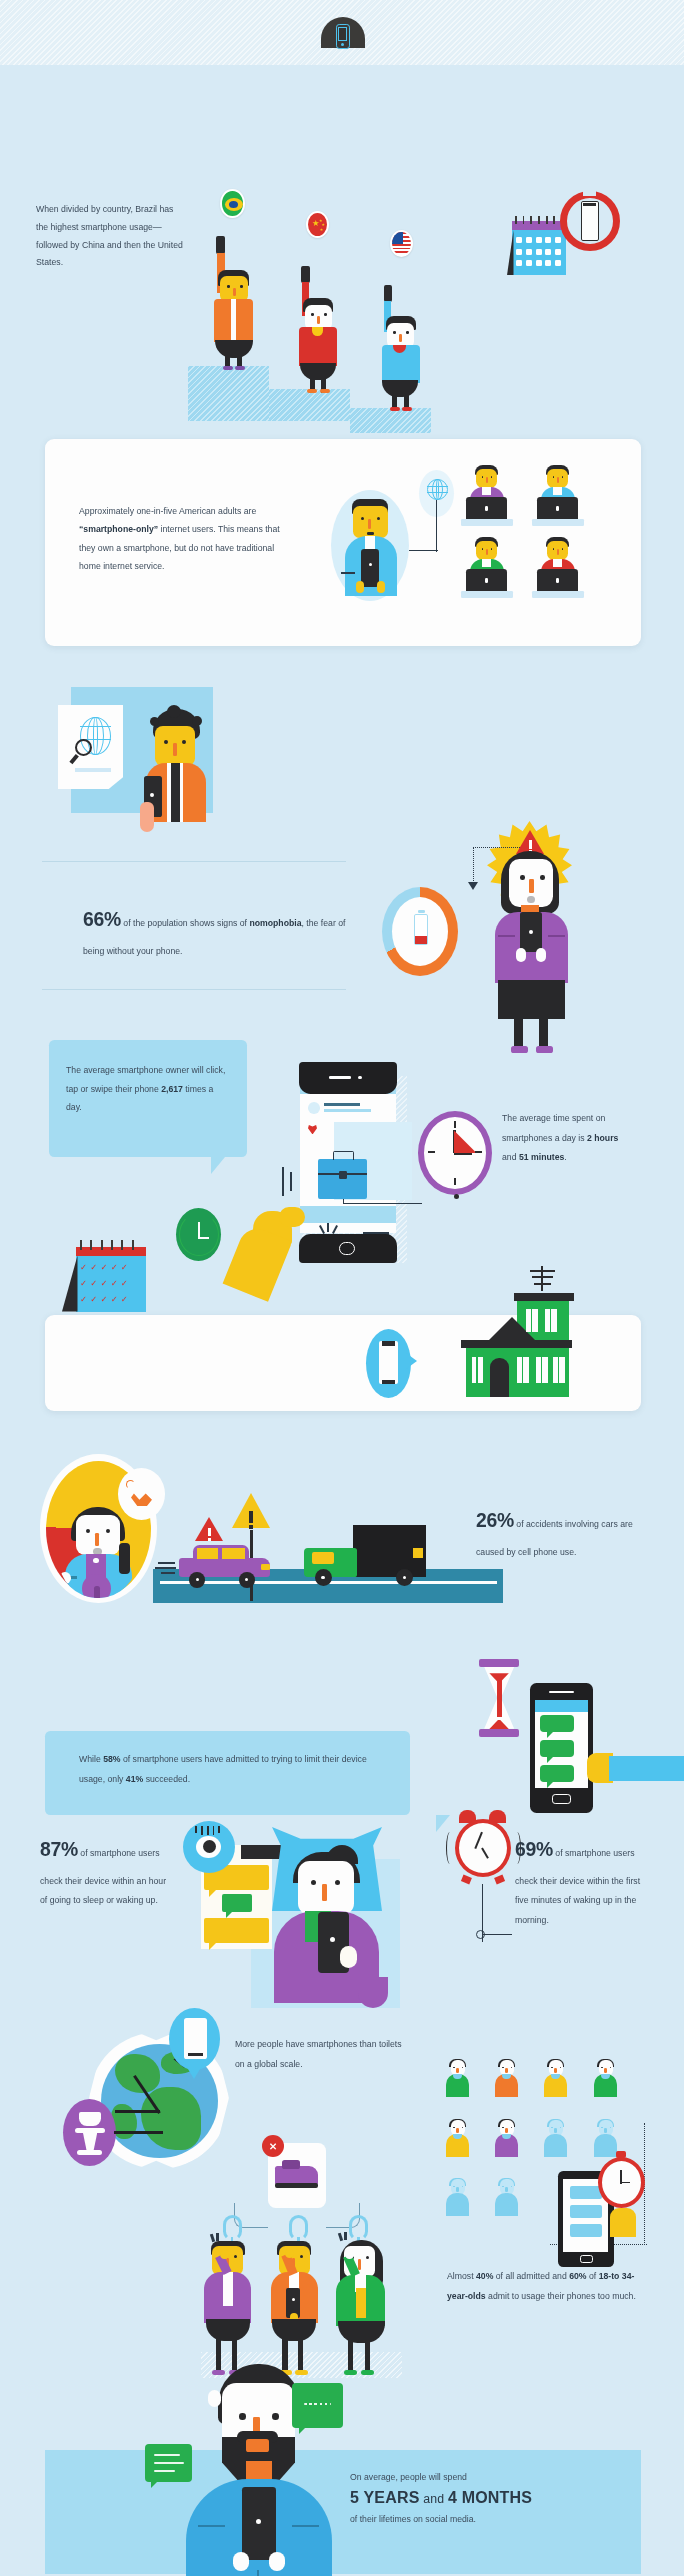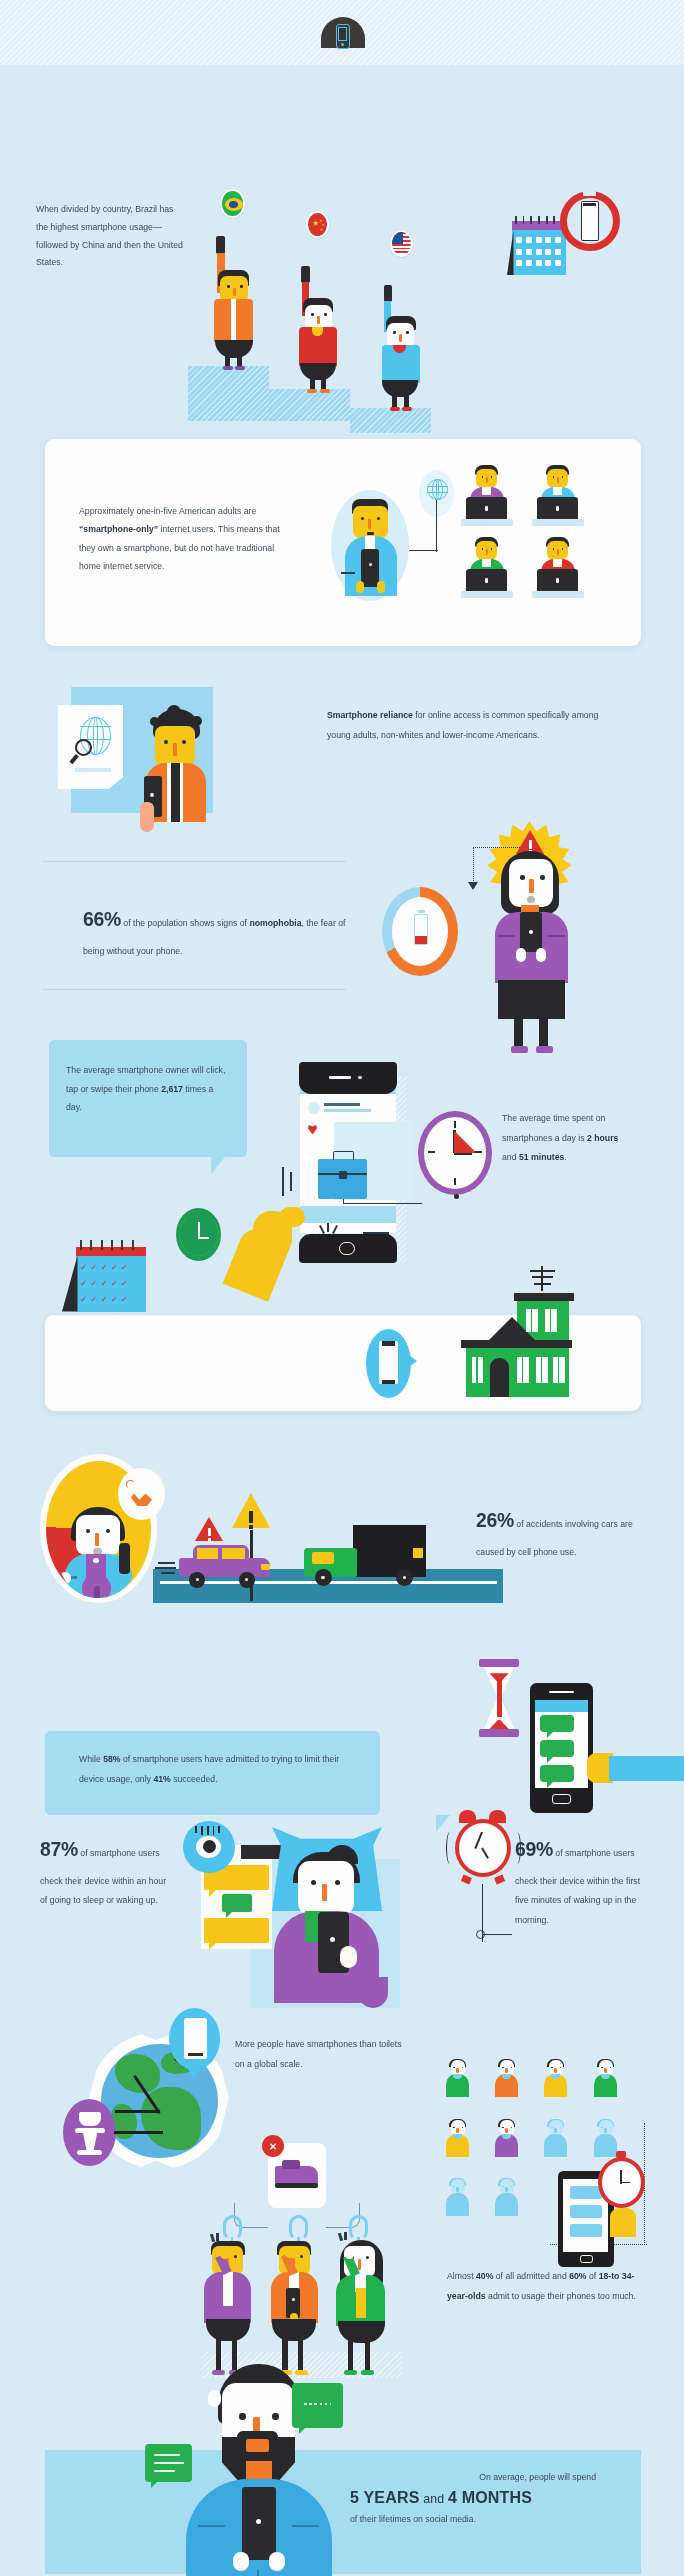--- a/index.html
+++ b/index.html
@@ -375,23 +375,20 @@
       <div class="p-eye" style="left:23px; top:31px; width:3.9px; height:3.9px;"></div>
       <div class="p-eye" style="left:41px; top:31px; width:3.9px; height:3.9px;"></div>
       <div class="p-nose" style="left:32px; top:34px; width:3.9px; height:13px;"></div>
       <div style="position:absolute; left:5.2px; top:54px; width:60px; height:59px; background:#f0792c; border-radius:19.4px 19.4px 0 0;"></div>
       <div style="position:absolute; left:26px; top:54px; width:15.5px; height:59px; background:#fdfdfd;"></div>
       <div style="position:absolute; left:30px; top:54px; width:9px; height:59px; background:#2b2b2d;"></div>
       <div class="p-phone" style="left:2.6px; top:67px; width:18px; height:41px; border-radius:2.6px;"></div>
       <div style="position:absolute; left:9px; top:84px; width:3.9px; height:3.9px; background:#fdfdfd; border-radius:50%;"></div>
       <div style="position:absolute; left:-1.3px; top:93px; width:14.2px; height:30px; background:#f7a98a; border-radius:6.5px 6.5px 7.8px 7.8px;"></div>
     </div>
-  </div>
-  <div class="tx" style="position:absolute; left:327px; top:706px; width:285px; line-height:2.25;">
-    <b>Smartphone reliance</b><span> for online access is common specifically among young adults, non-whites and lower-income Americans.</span>
   </div>
 
   <div class="hr" style="left:42px; top:861px; width:304px;"></div>
   <div class="hr" style="left:42px; top:989px; width:304px;"></div>
 
   <div style="position:absolute; left:83px; top:898px; width:272px;">
     <div class="tx" style="line-height:2.25;">
       <span class="big">66</span><span class="big pc">%</span><span> of the population shows signs of </span><b>nomophobia</b><span>, the fear of being without your phone.</span>
     </div>
   </div>
@@ -631,21 +628,21 @@
         </div>
       <div class="wheel" style="left:97px; top:44px; width:17px;height:17px;">
           <i></i>
         </div>
     </div>
   </div>
   <div class="tx" style="position:absolute; left:476px; top:1499px; width:162px; line-height:2.25;">
     <span class="big">26</span><span class="big pc">%</span><span> of accidents involving cars are caused by cell phone use.</span>
   </div>
 
-  <div class="blue-bubble" style="left:45px; top:1731px; width:335px; height:84px;">
+  <div class="blue-bubble" style="left:45px; top:1731px; width:365px; height:84px;">
     <div style="position:absolute; left:391px; top:84px; width:0;height:0;
       border-left:14.2px solid #a5dcf2; border-bottom:17px solid transparent;"></div>
     <div class="tx" style="padding:18px 34px; line-height:2.3;">
       <span>While </span><b>58%</b><span> of smartphone users have admitted to trying to limit their device usage, only </span><b>41%</b><span> succeeded.</span>
     </div>
   </div>
 
   <div class="fig" style="left:479px; top:1659px; width:40px; height:78px;">
     <div style="position:absolute; left:0; top:0; width:40px; height:7.8px; background:#9b59b6; border-radius:1.9px;"></div>
     <div style="position:absolute; left:0; bottom:0; width:40px; height:7.8px; background:#9b59b6; border-radius:1.9px;"></div>
@@ -996,21 +993,21 @@
       <i class="line" style="left:9px; top:26px; width:21px;"></i>
     </div>
 
     <div class="chat" style="left:137px; top:19.4px; width:51px; height:45px;">
       <span class="t"></span>
       <i class="line" style="left:11.7px; top:19.4px; width:27px; height:2.6px; background:#eaf7ee;
         background-image:repeating-linear-gradient(90deg,#eaf7ee 0 2.6px, #27ae4e 2.6px 5.2px);"></i>
     </div>
   </div>
   <div style="position:absolute; left:350px; top:2468px; width:246px;">
-    <div class="tx" style="line-height:2.2;text-align:right;">On average, people will spend</div>
+    <div class="tx" style="line-height:2.2;">On average, people will spend</div>
     <div style="font-size:16px; font-weight:bold; color:#2b3a48; letter-spacing:0.2px; margin:1.9px 0 3.2px;">
       <span>5 YEARS</span><span style="font-size:12.3px; font-weight:normal;"> and </span><span>4 MONTHS</span>
     </div>
     <div class="tx" style="line-height:2.2;">of their lifetimes on social media.</div>
   </div>
 
 </div>
 
 
 </body></html>

